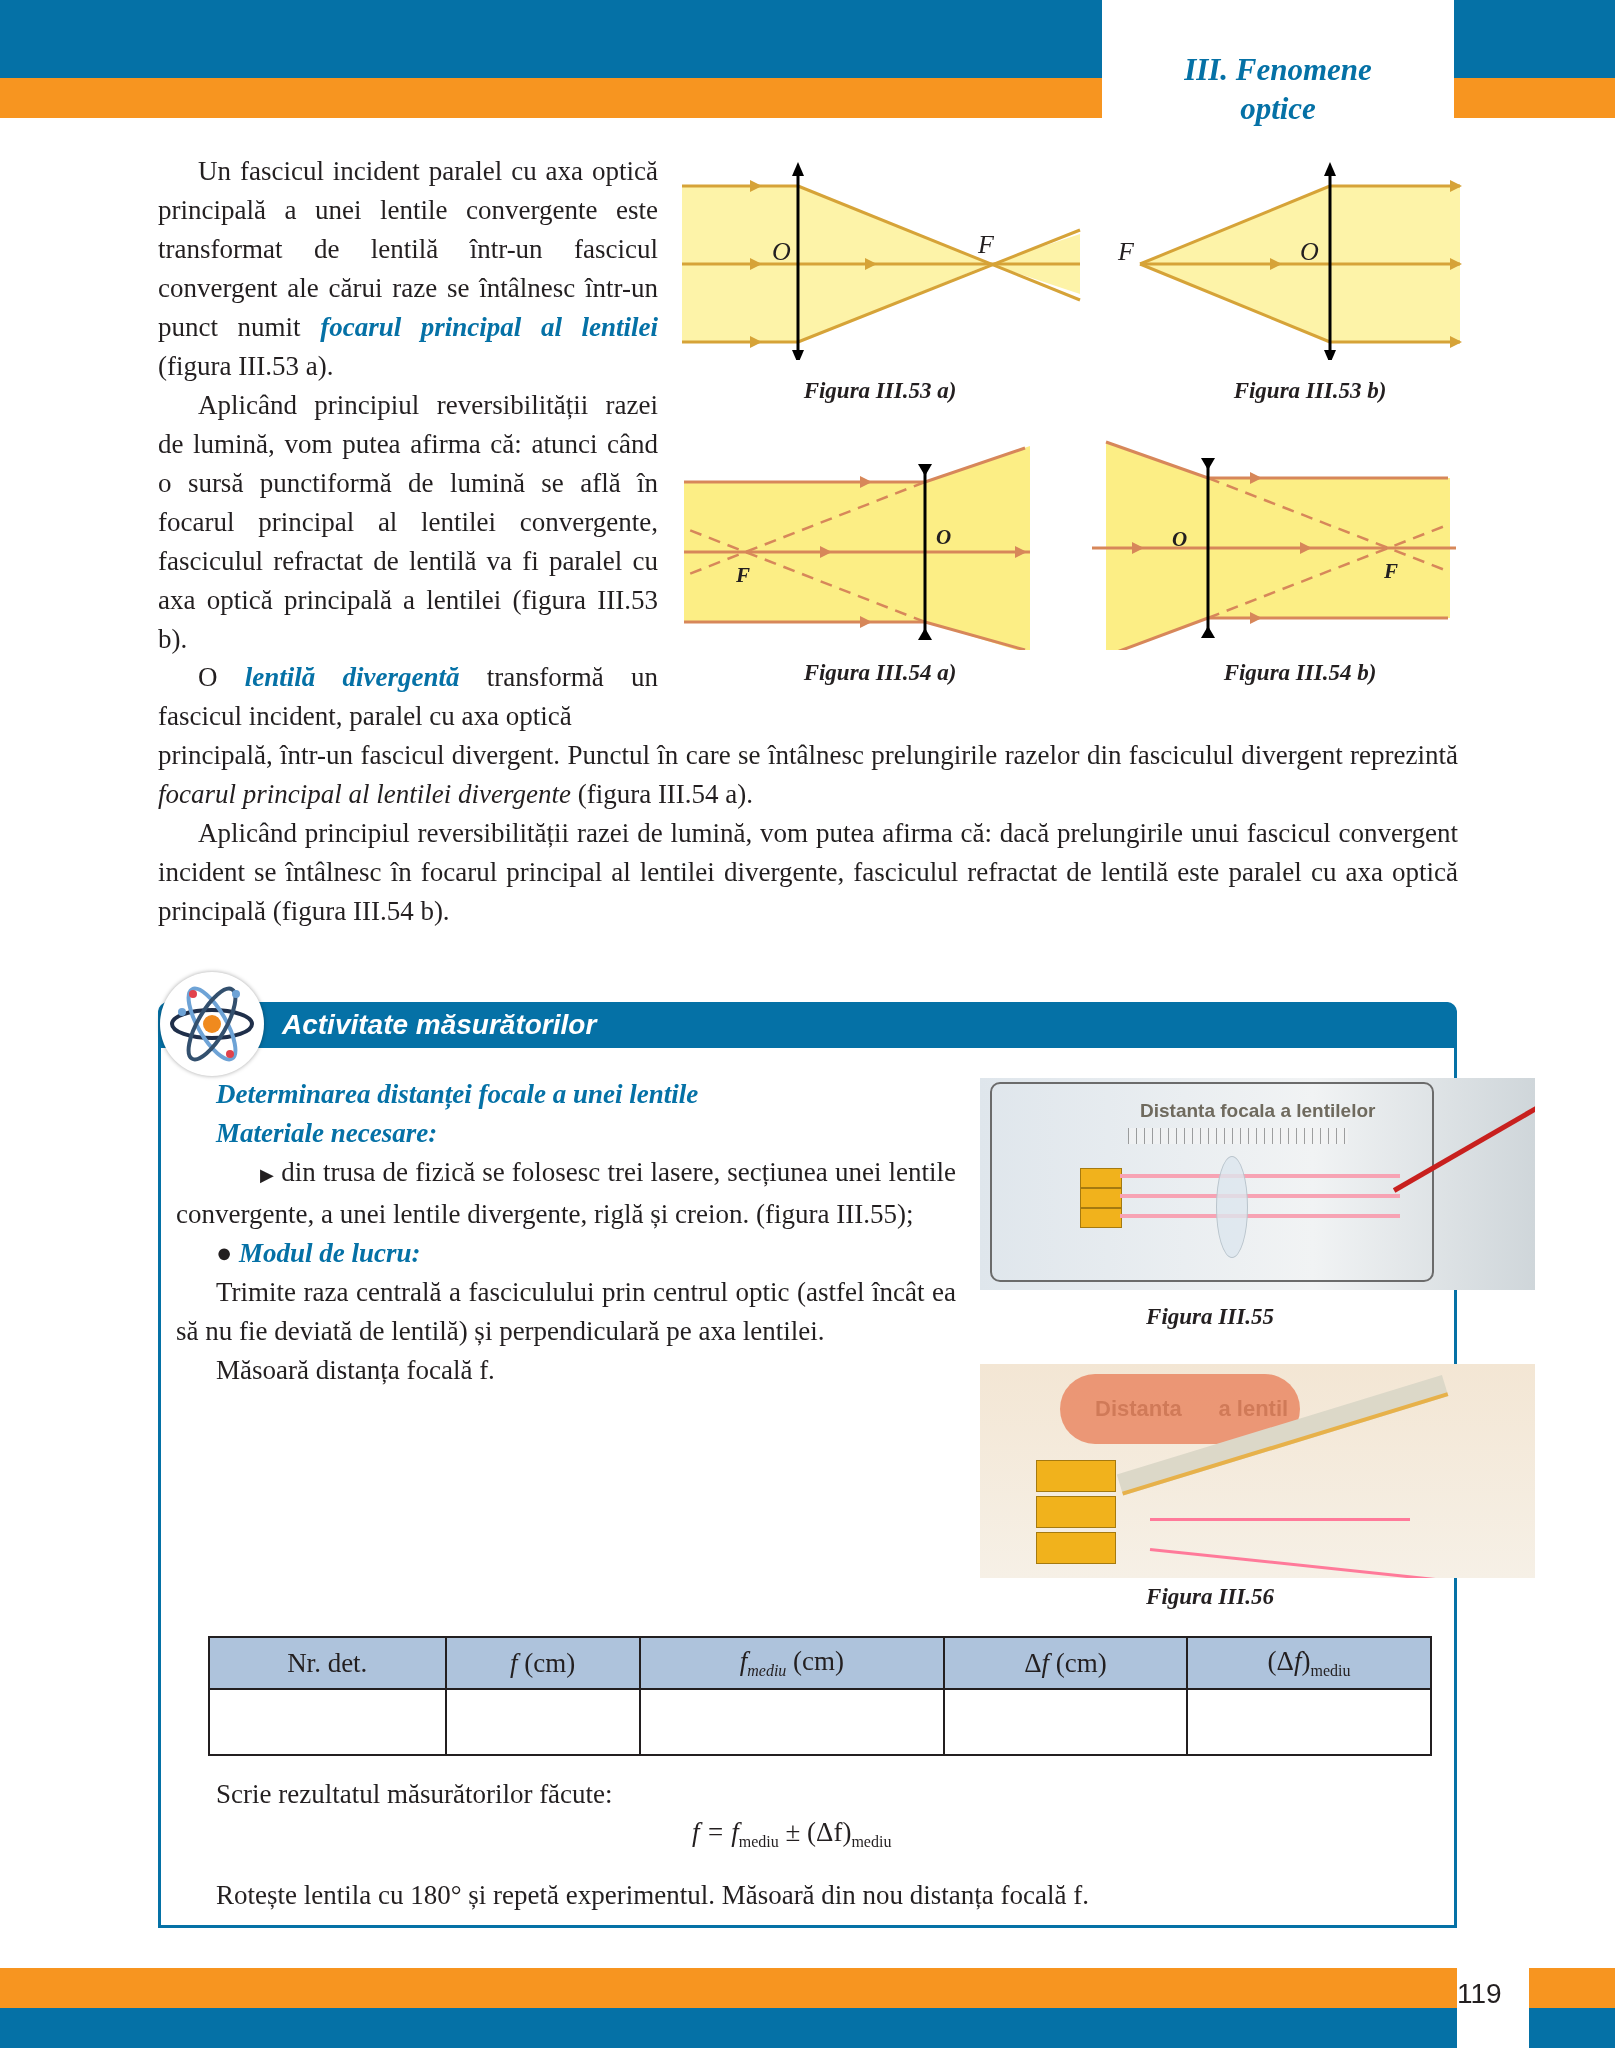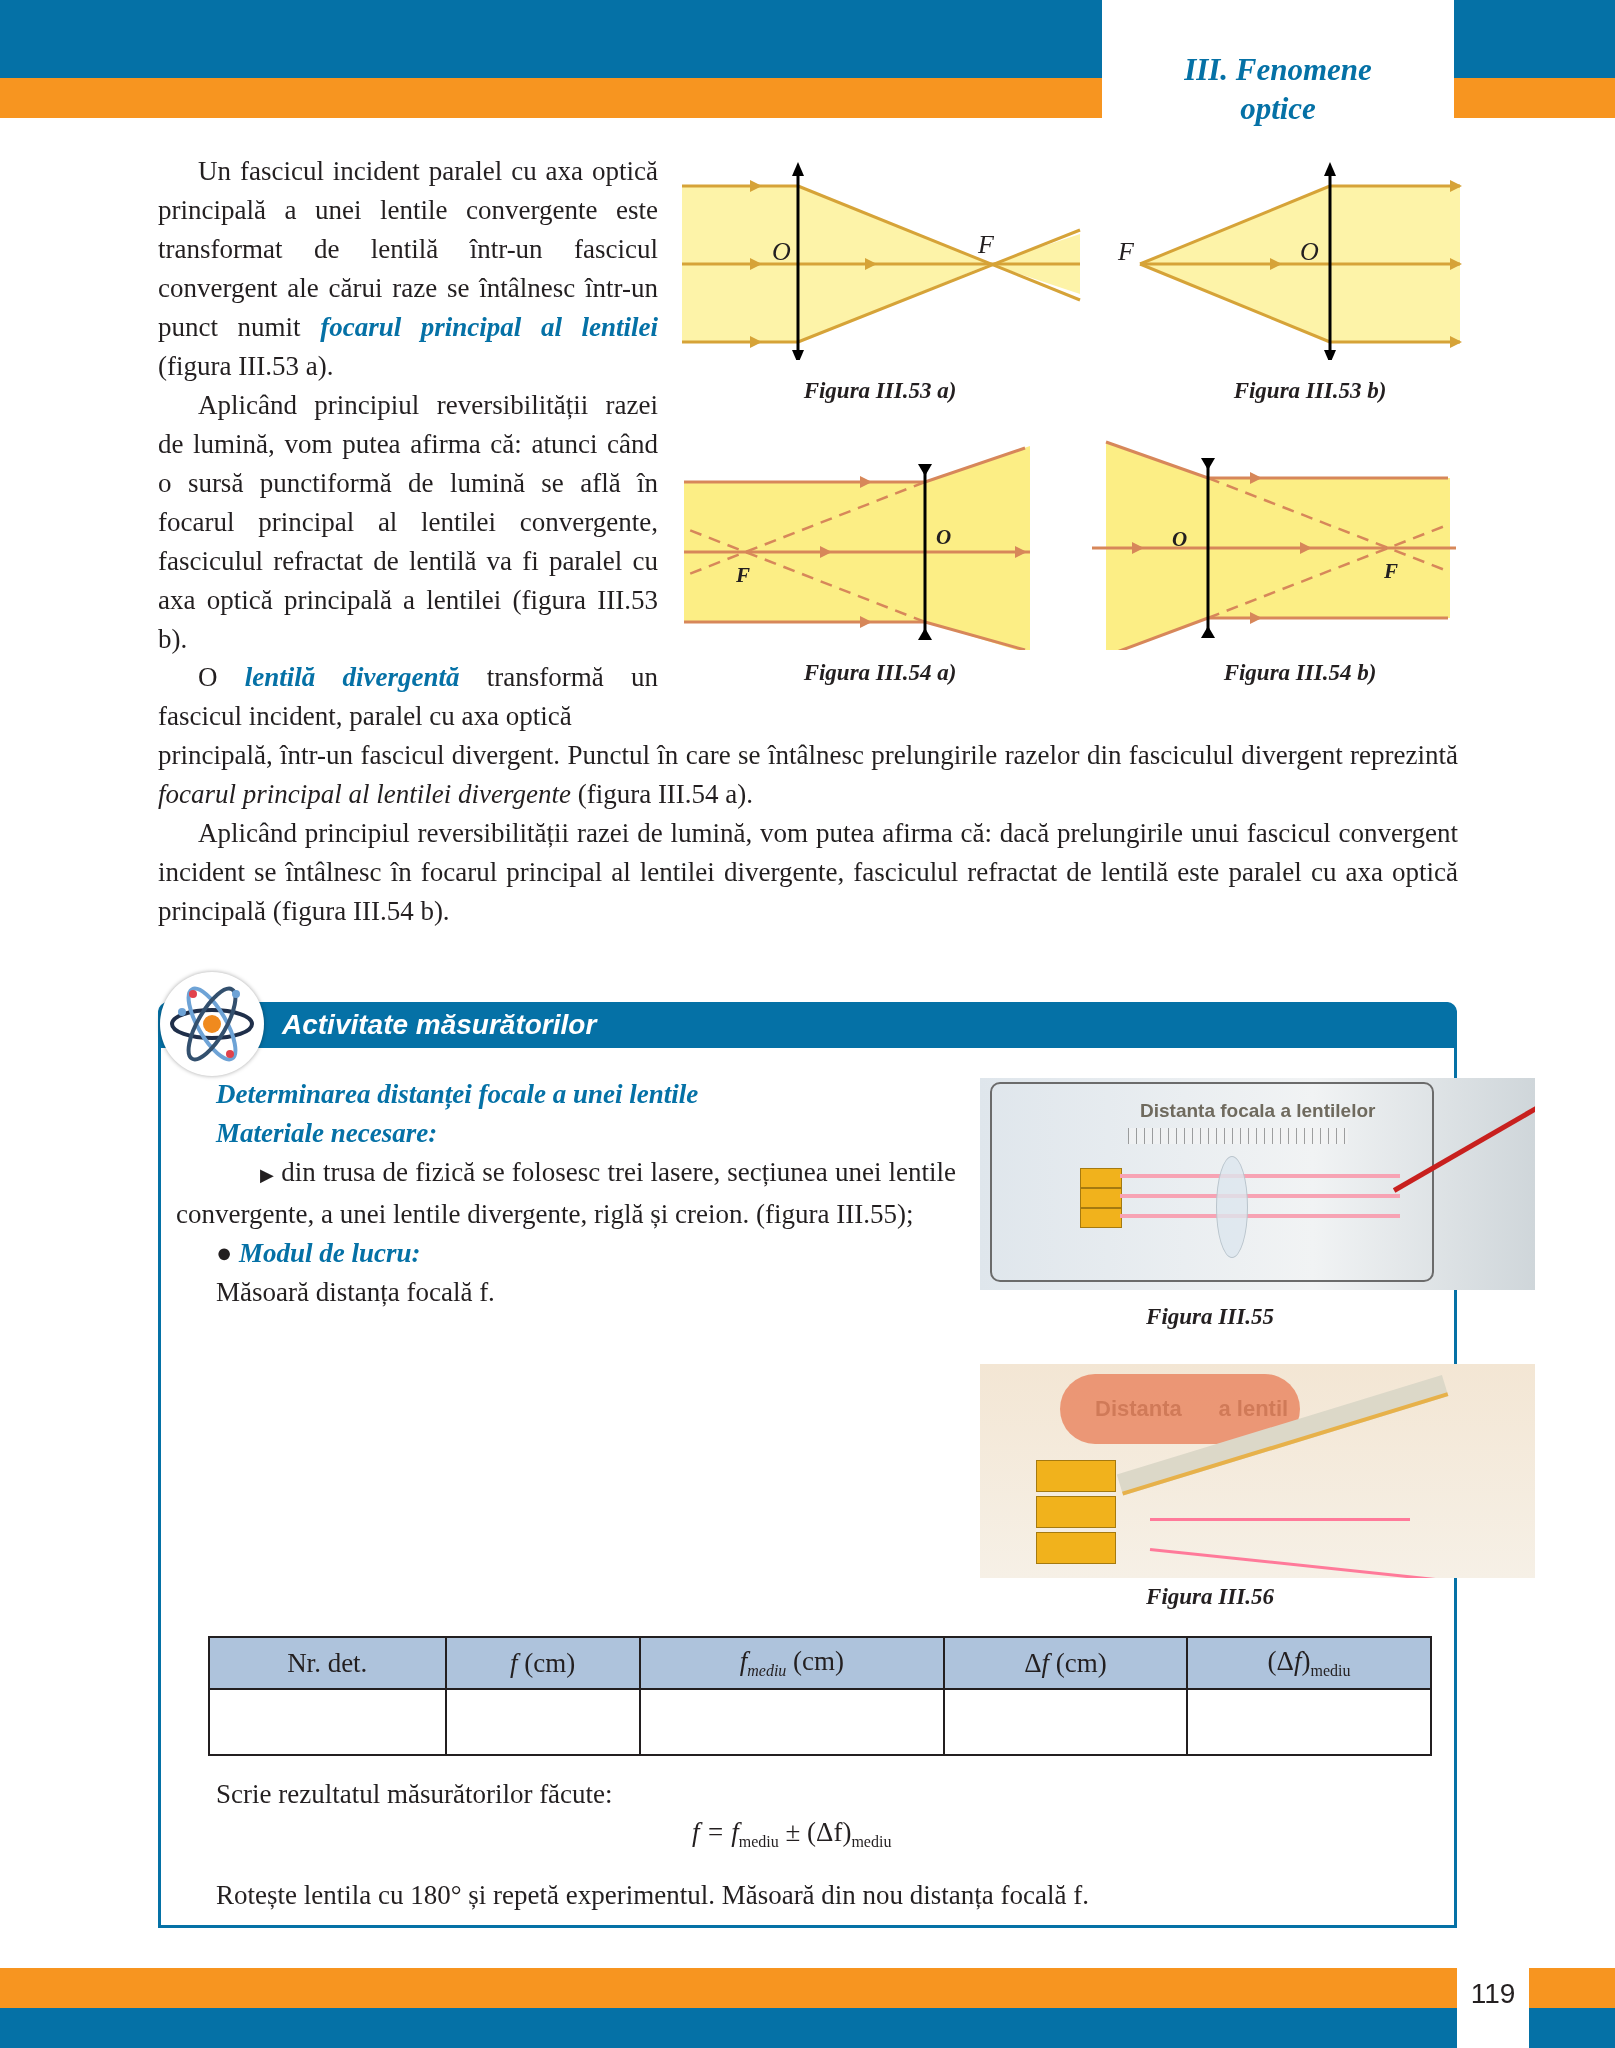--- a/index.html
+++ b/index.html
@@ -168,20 +168,21 @@
     <circle cx="76" cy="22" r="4" fill="#6ea3d6"></circle>
       <circle cx="22" cy="40" r="4" fill="#6ea3d6"></circle>
   </svg>
 </div>
 
 <div class="abs txt" style="left:176px;top:1075px;width:780px;">
   <div class="blue-bi" style="padding-left:40px;">Determinarea distanței focale a unei lentile</div>
   <div class="blue-bi" style="padding-left:40px;">Materiale necesare:</div>
   <div style="text-indent:84px;"><span style="font-size:18px;">▶</span> <span>din trusa de fizică se folosesc trei lasere, secțiunea unei lentile convergente, a unei lentile divergente, riglă și creion. (figura III.55);</span></div>
   <div style="padding-left:40px;"><span>●</span> <span class="blue-bi">Modul de lucru:</span></div>
+  <div class="ind">Trimite raza centrală a fasciculului prin centrul optic (astfel încât ea să nu fie deviată de lentilă) și perpendiculară pe axa lentilei.</div>
   <div class="ind">Măsoară distanța focală f.</div>
 </div>
 
 <div class="photo" style="left:980px;top:1078px;width:555px;height:212px;background:linear-gradient(90deg,#dfe6ec,#f1f3f4 60%,#cfd6da);">
   <div class="abs" style="left:10px;top:4px;width:440px;height:196px;border:2px solid #6b6b6b;border-radius:10px;"></div>
   <div class="abs" style="left:160px;top:22px;font-family:'Liberation Sans',sans-serif;font-weight:bold;font-size:19px;color:#6f6a5e;">Distanta focala a lentilelor</div>
   <div class="abs" style="left:148px;top:50px;width:220px;height:16px;background:repeating-linear-gradient(90deg,#666 0 1px,#f4f4f4 1px 8px);opacity:0.6;"></div>
   <div class="abs" style="left:100px;top:90px;width:40px;height:18px;background:#f1b21c;border:1px solid #a57a10;"></div>
   <div class="abs" style="left:100px;top:110px;width:40px;height:18px;background:#f1b21c;border:1px solid #a57a10;"></div>
   <div class="abs" style="left:100px;top:130px;width:40px;height:18px;background:#f1b21c;border:1px solid #a57a10;"></div>
@@ -225,15 +226,15 @@
   </table>
 
 <div class="abs txt" style="left:216px;top:1775px;">Scrie rezultatul măsurătorilor făcute:</div>
 <div class="abs" style="left:692px;top:1812px;font-size:27px;line-height:40px;">
   <i>f = f</i><sub style="font-size:16px;">mediu</sub><span> ± (Δf)</span><sub style="font-size:16px;">mediu</sub>
 </div>
 <div class="abs txt" style="left:216px;top:1876px;">Rotește lentila cu 180° și repetă experimentul. Măsoară din nou distanța focală f.</div>
 
 <div class="abs band-orange" style="left:0;top:1968px;width:1615px;height:40px;"></div>
 <div class="abs band-blue" style="left:0;top:2008px;width:1615px;height:40px;"></div>
-<div class="abs" style="left:1457px;top:1968px;width:72px;height:80px;background:#fff;text-align:center;">
+<div class="abs" style="left:1457px;top:1968px;width:72px;height:80px;background:#fff;text-align:left;">
   <span style="font-family:'Liberation Sans',sans-serif;font-size:28px;line-height:52px;color:#231f20;">119</span>
 </div>
 
 </body></html>

